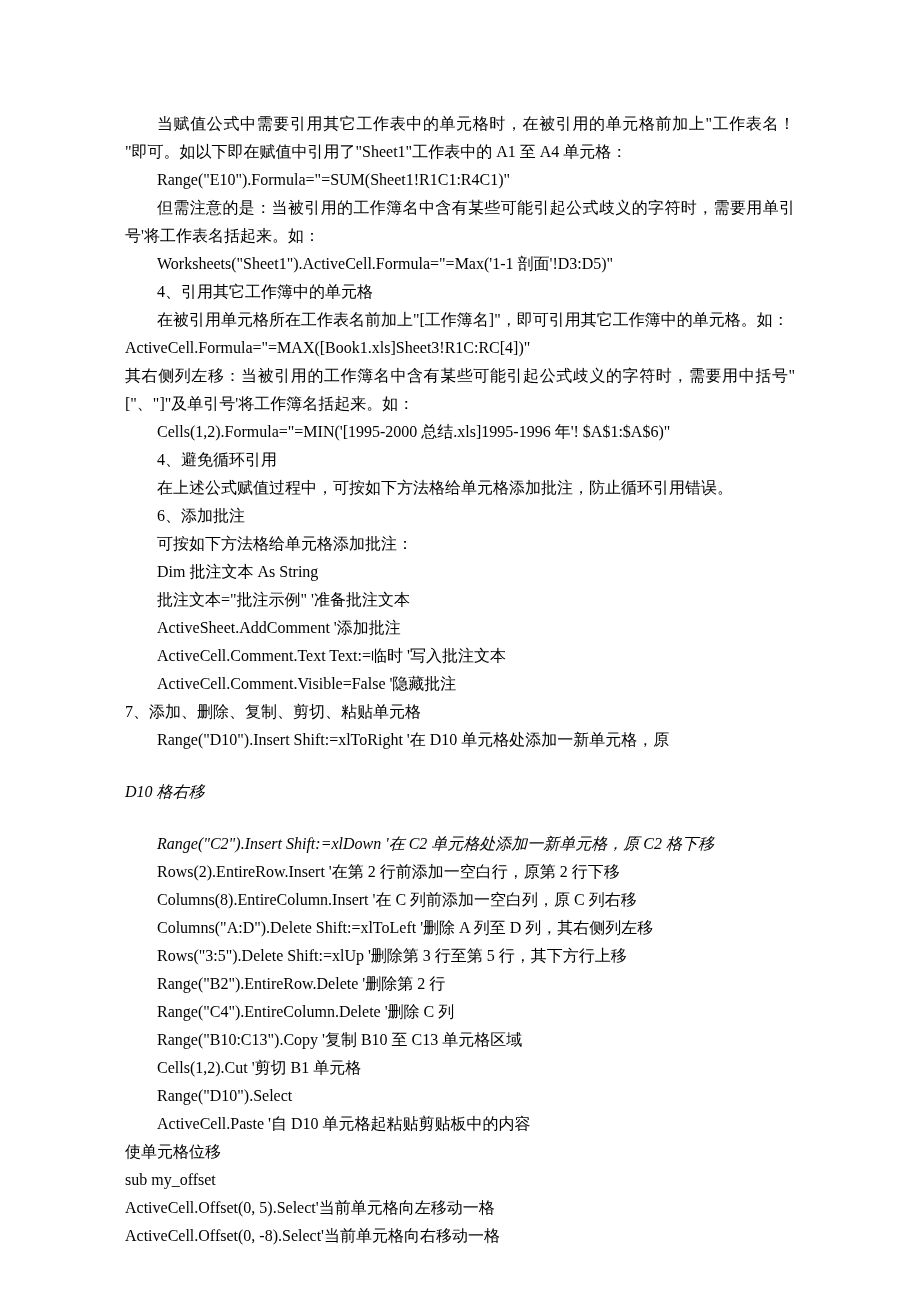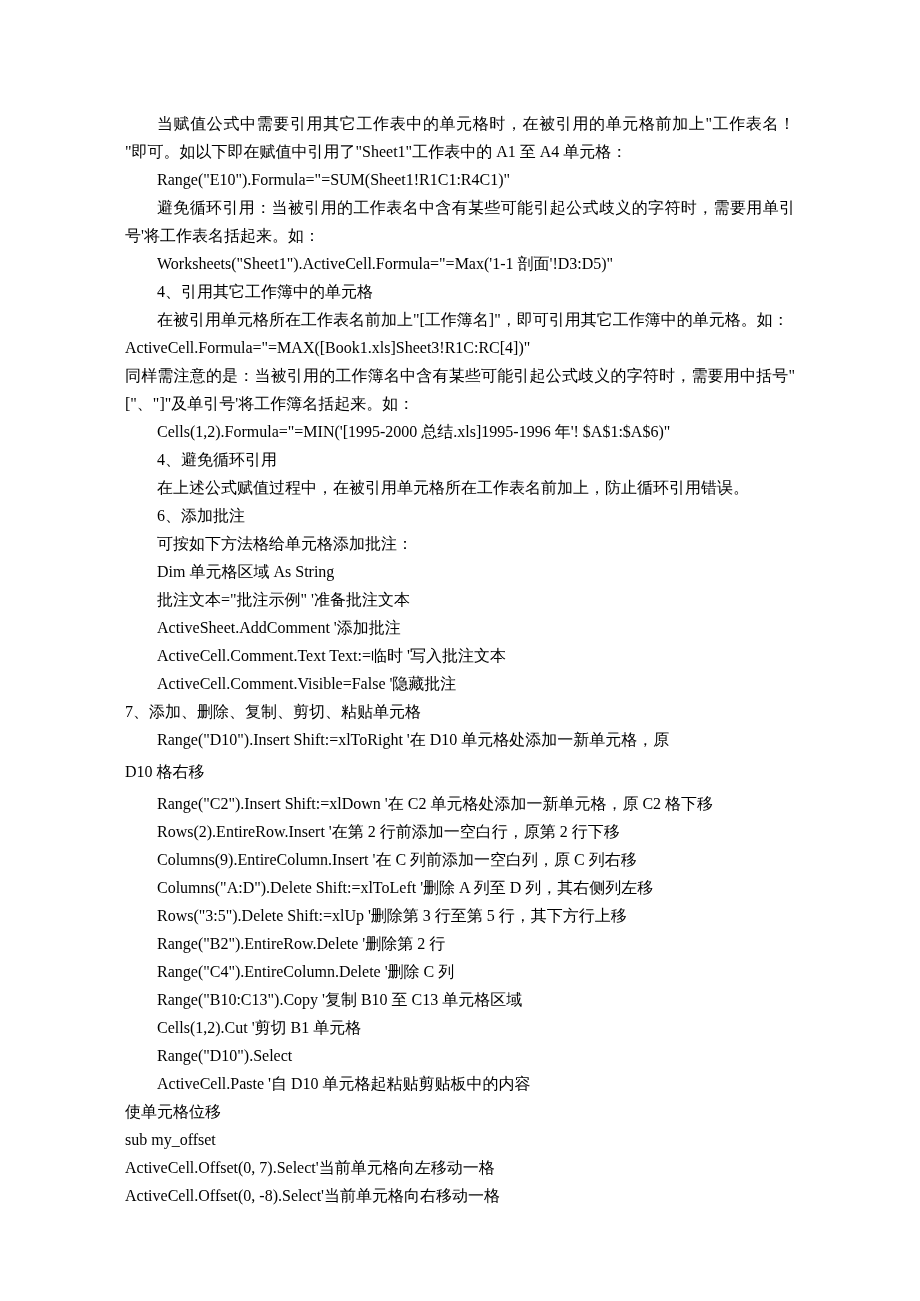--- a/index.html
+++ b/index.html
@@ -14,54 +14,55 @@
     box-sizing: border-box;
   }
   .para {
     margin: 0;
     text-align: justify;
   }
   .indented {
     text-indent: 2em;
   }
   .spaced {
-    margin-top: 4px;
+    margin-top: 24px;
+    font-style: italic;
   }
 </style>
 </head>
 <body>
 
 <div class="para indented">当赋值公式中需要引用其它工作表中的单元格时，在被引用的单元格前加上"工作表名！ "即可。如以下即在赋值中引用了"Sheet1"工作表中的 A1 至 A4 单元格：</div>
 <div class="para indented">Range("E10").Formula="=SUM(Sheet1!R1C1:R4C1)"</div>
-<div class="para indented">避免循环引用：当被引用的工作表名中含有某些可能引起公式歧义的字符时，需要用单引号'将工作表名括起来。如：</div>
+<div class="para indented">但需注意的是：当被引用的工作簿名中含有某些可能引起公式歧义的字符时，需要用单引号'将工作表名括起来。如：</div>
 <div class="para indented">Worksheets("Sheet1").ActiveCell.Formula="=Max('1-1 剖面'!D3:D5)"</div>
 <div class="para indented">4、引用其它工作簿中的单元格</div>
 <div class="para indented">在被引用单元格所在工作表名前加上"[工作簿名]"，即可引用其它工作簿中的单元格。如：</div>
 <div class="para">ActiveCell.Formula="=MAX([Book1.xls]Sheet3!R1C:RC[4])"</div>
-<div class="para">同样需注意的是：当被引用的工作簿名中含有某些可能引起公式歧义的字符时，需要用中括号"["、"]"及单引号'将工作簿名括起来。如：</div>
+<div class="para">其右侧列左移：当被引用的工作簿名中含有某些可能引起公式歧义的字符时，需要用中括号"["、"]"及单引号'将工作簿名括起来。如：</div>
 <div class="para indented">Cells(1,2).Formula="=MIN('[1995-2000 总结.xls]1995-1996 年'! $A$1:$A$6)"</div>
 <div class="para indented">4、避免循环引用</div>
-<div class="para indented">在上述公式赋值过程中，在被引用单元格所在工作表名前加上，防止循环引用错误。</div>
+<div class="para indented">在上述公式赋值过程中，可按如下方法格给单元格添加批注，防止循环引用错误。</div>
 <div class="para indented">6、添加批注</div>
 <div class="para indented">可按如下方法格给单元格添加批注：</div>
-<div class="para indented">Dim  单元格区域  As String</div>
+<div class="para indented">Dim  批注文本  As String</div>
 <div class="para indented">批注文本="批注示例" '准备批注文本</div>
 <div class="para indented">ActiveSheet.AddComment '添加批注</div>
 <div class="para indented">ActiveCell.Comment.Text Text:=临时  '写入批注文本</div>
 <div class="para indented">ActiveCell.Comment.Visible=False '隐藏批注</div>
 <div class="para">7、添加、删除、复制、剪切、粘贴单元格</div>
 <div class="para indented">Range("D10").Insert Shift:=xlToRight '在 D10 单元格处添加一新单元格，原</div>
 <div class="para spaced">D10 格右移</div>
 <div class="para indented spaced">Range("C2").Insert Shift:=xlDown '在 C2 单元格处添加一新单元格，原 C2 格下移</div>
 <div class="para indented">Rows(2).EntireRow.Insert '在第 2 行前添加一空白行，原第 2 行下移</div>
-<div class="para indented">Columns(9).EntireColumn.Insert '在 C 列前添加一空白列，原 C 列右移</div>
+<div class="para indented">Columns(8).EntireColumn.Insert '在 C 列前添加一空白列，原 C 列右移</div>
 <div class="para indented">Columns("A:D").Delete Shift:=xlToLeft '删除 A 列至 D 列，其右侧列左移</div>
 <div class="para indented">Rows("3:5").Delete Shift:=xlUp '删除第 3 行至第 5 行，其下方行上移</div>
 <div class="para indented">Range("B2").EntireRow.Delete '删除第 2 行</div>
 <div class="para indented">Range("C4").EntireColumn.Delete '删除 C 列</div>
 <div class="para indented">Range("B10:C13").Copy '复制 B10 至 C13 单元格区域</div>
 <div class="para indented">Cells(1,2).Cut '剪切 B1 单元格</div>
 <div class="para indented">Range("D10").Select</div>
 <div class="para indented">ActiveCell.Paste '自 D10 单元格起粘贴剪贴板中的内容</div>
 <div class="para">使单元格位移</div>
 <div class="para">sub my_offset</div>
-<div class="para">ActiveCell.Offset(0, 7).Select'当前单元格向左移动一格</div>
+<div class="para">ActiveCell.Offset(0, 5).Select'当前单元格向左移动一格</div>
 <div class="para">ActiveCell.Offset(0, -8).Select'当前单元格向右移动一格</div>
 
 </body></html>

